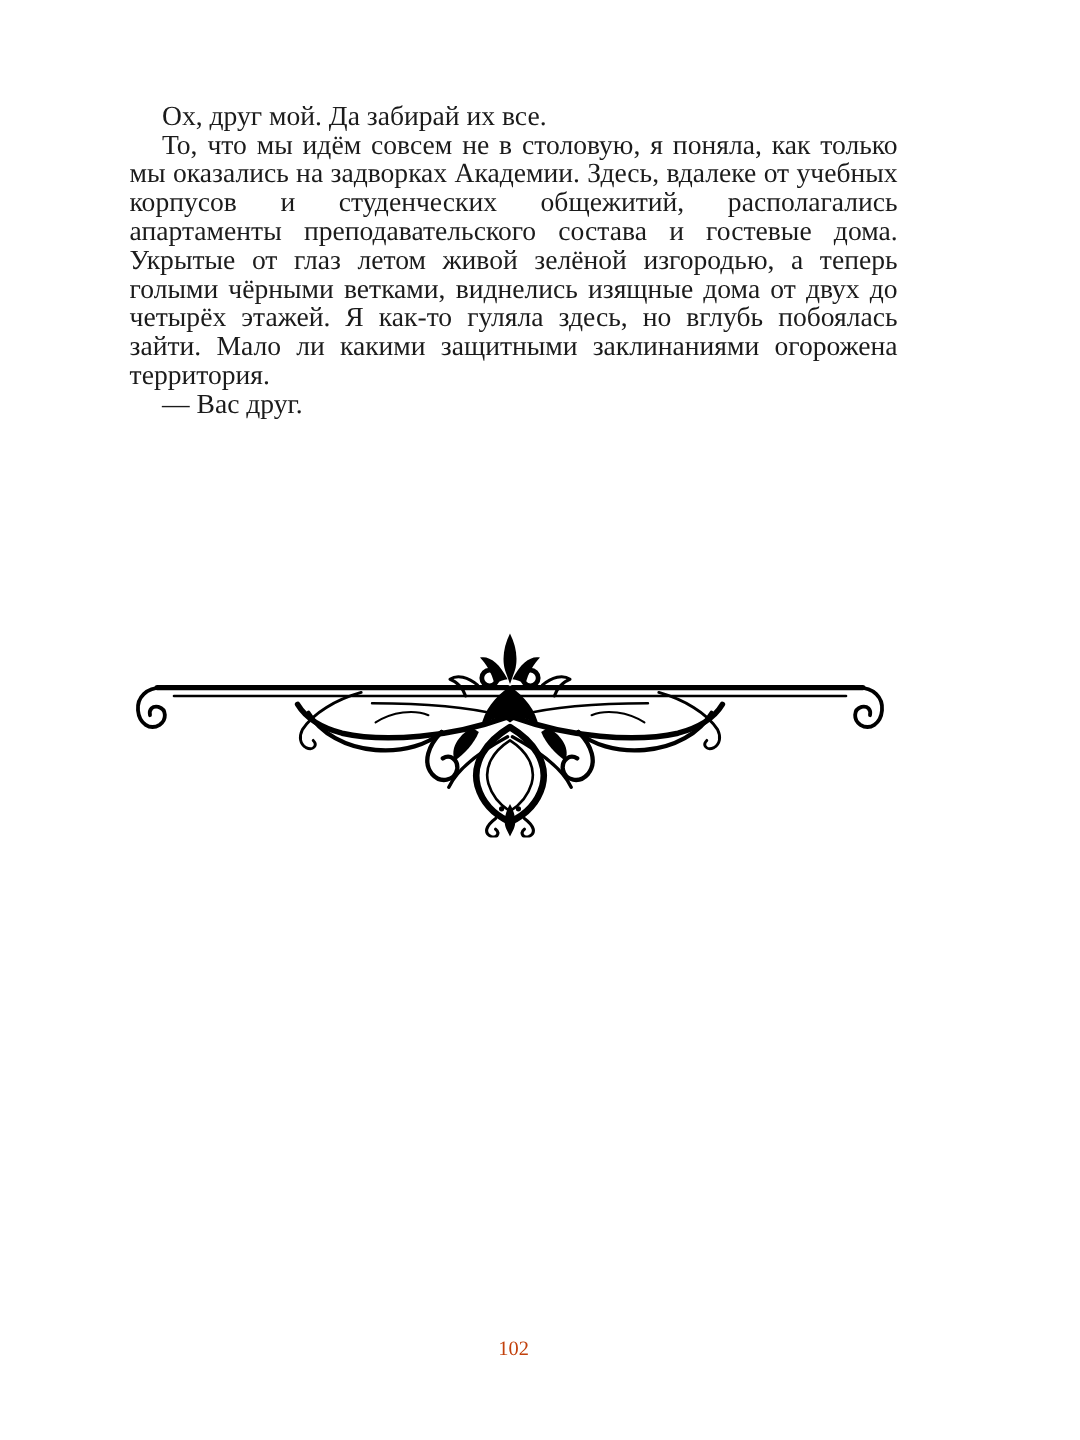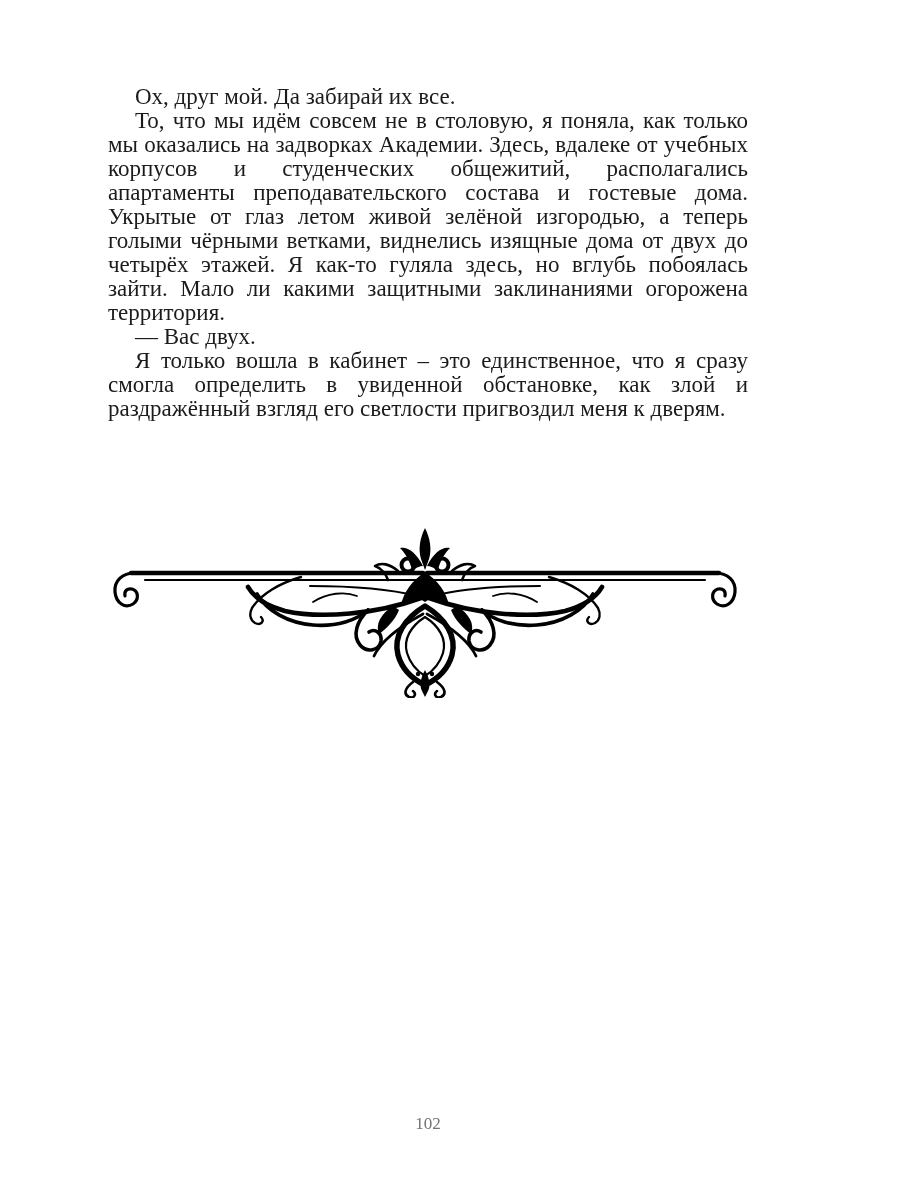--- a/index.html
+++ b/index.html
@@ -40,33 +40,32 @@
   }
   .ornament svg { display: block; width: 100%; height: 100%; }
   .page-number {
     position: absolute;
     left: 108px;
     top: 1112px;
     width: 640px;
     text-align: center;
     font-size: 17px;
     line-height: 24px;
-    color: #737373;
+    color: #c2410c;
   }
 </style>
 </head>
 <body>
 
 <div class="page">
 
   <div class="text-block">
     <p>Ох, друг мой. Да забирай их все.</p>
     <p>То, что мы идём совсем не в столовую, я поняла, как только мы оказались на задворках Академии. Здесь, вдалеке от учебных корпусов и студенческих общежитий, располагались апартаменты преподавательского состава и гостевые дома. Укрытые от глаз летом живой зелёной изгородью, а теперь голыми чёрными ветками, виднелись изящные дома от двух до четырёх этажей. Я как-то гуляла здесь, но вглубь побоялась зайти. Мало ли какими защитными заклинаниями огорожена территория.</p>
-    <p>— Вас двух.</p>
-    <p>Я только вошла в кабинет – это единственное, что я сразу смогла определить в увиденной обстановке, как злой и раздражённый взгляд его светлости пригвоздил меня к дверям.</p>
+    <p>— Вас друг.</p>
   </div>
 
   <div class="ornament">
     <svg viewBox="0 0 640 176" xmlns="http://www.w3.org/2000/svg">
       <g stroke="#000000" fill="none" stroke-linecap="round" stroke-linejoin="round">
 
         <g id="halfL">
 
           <path d="M26,51 H318" stroke-width="4.5"></path>
           <path d="M40,58 H316" stroke-width="2.2"></path>

